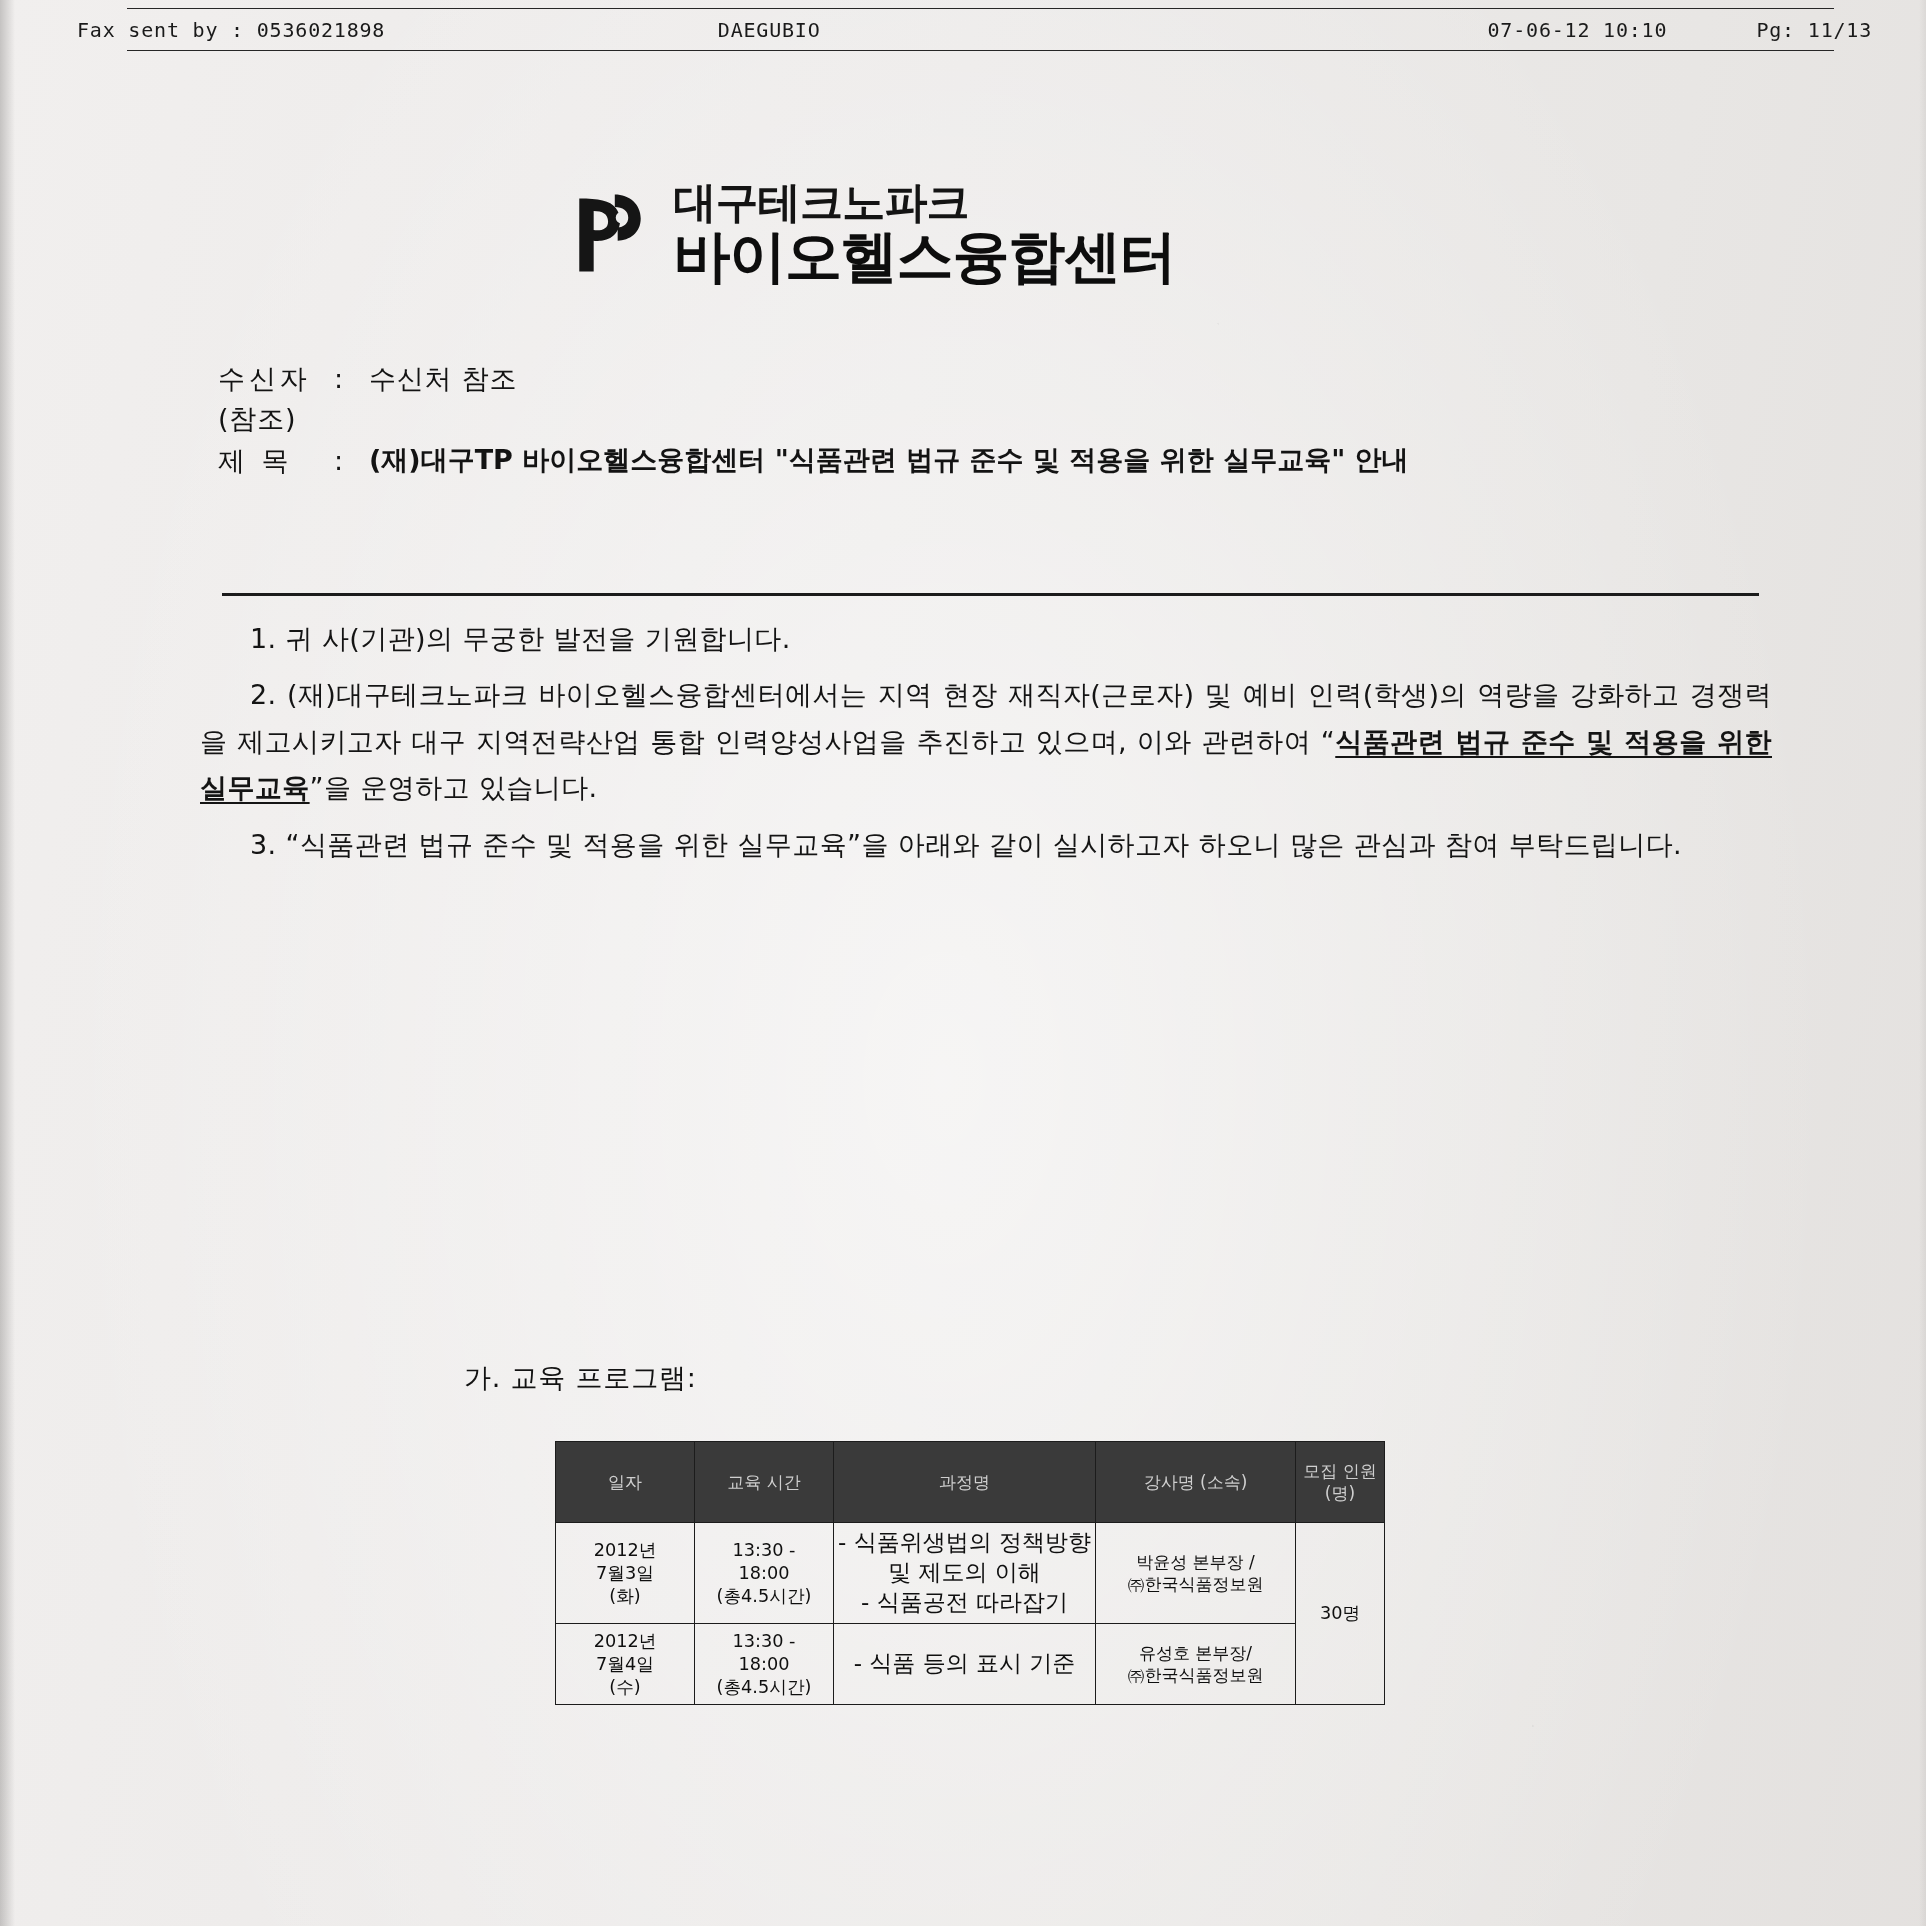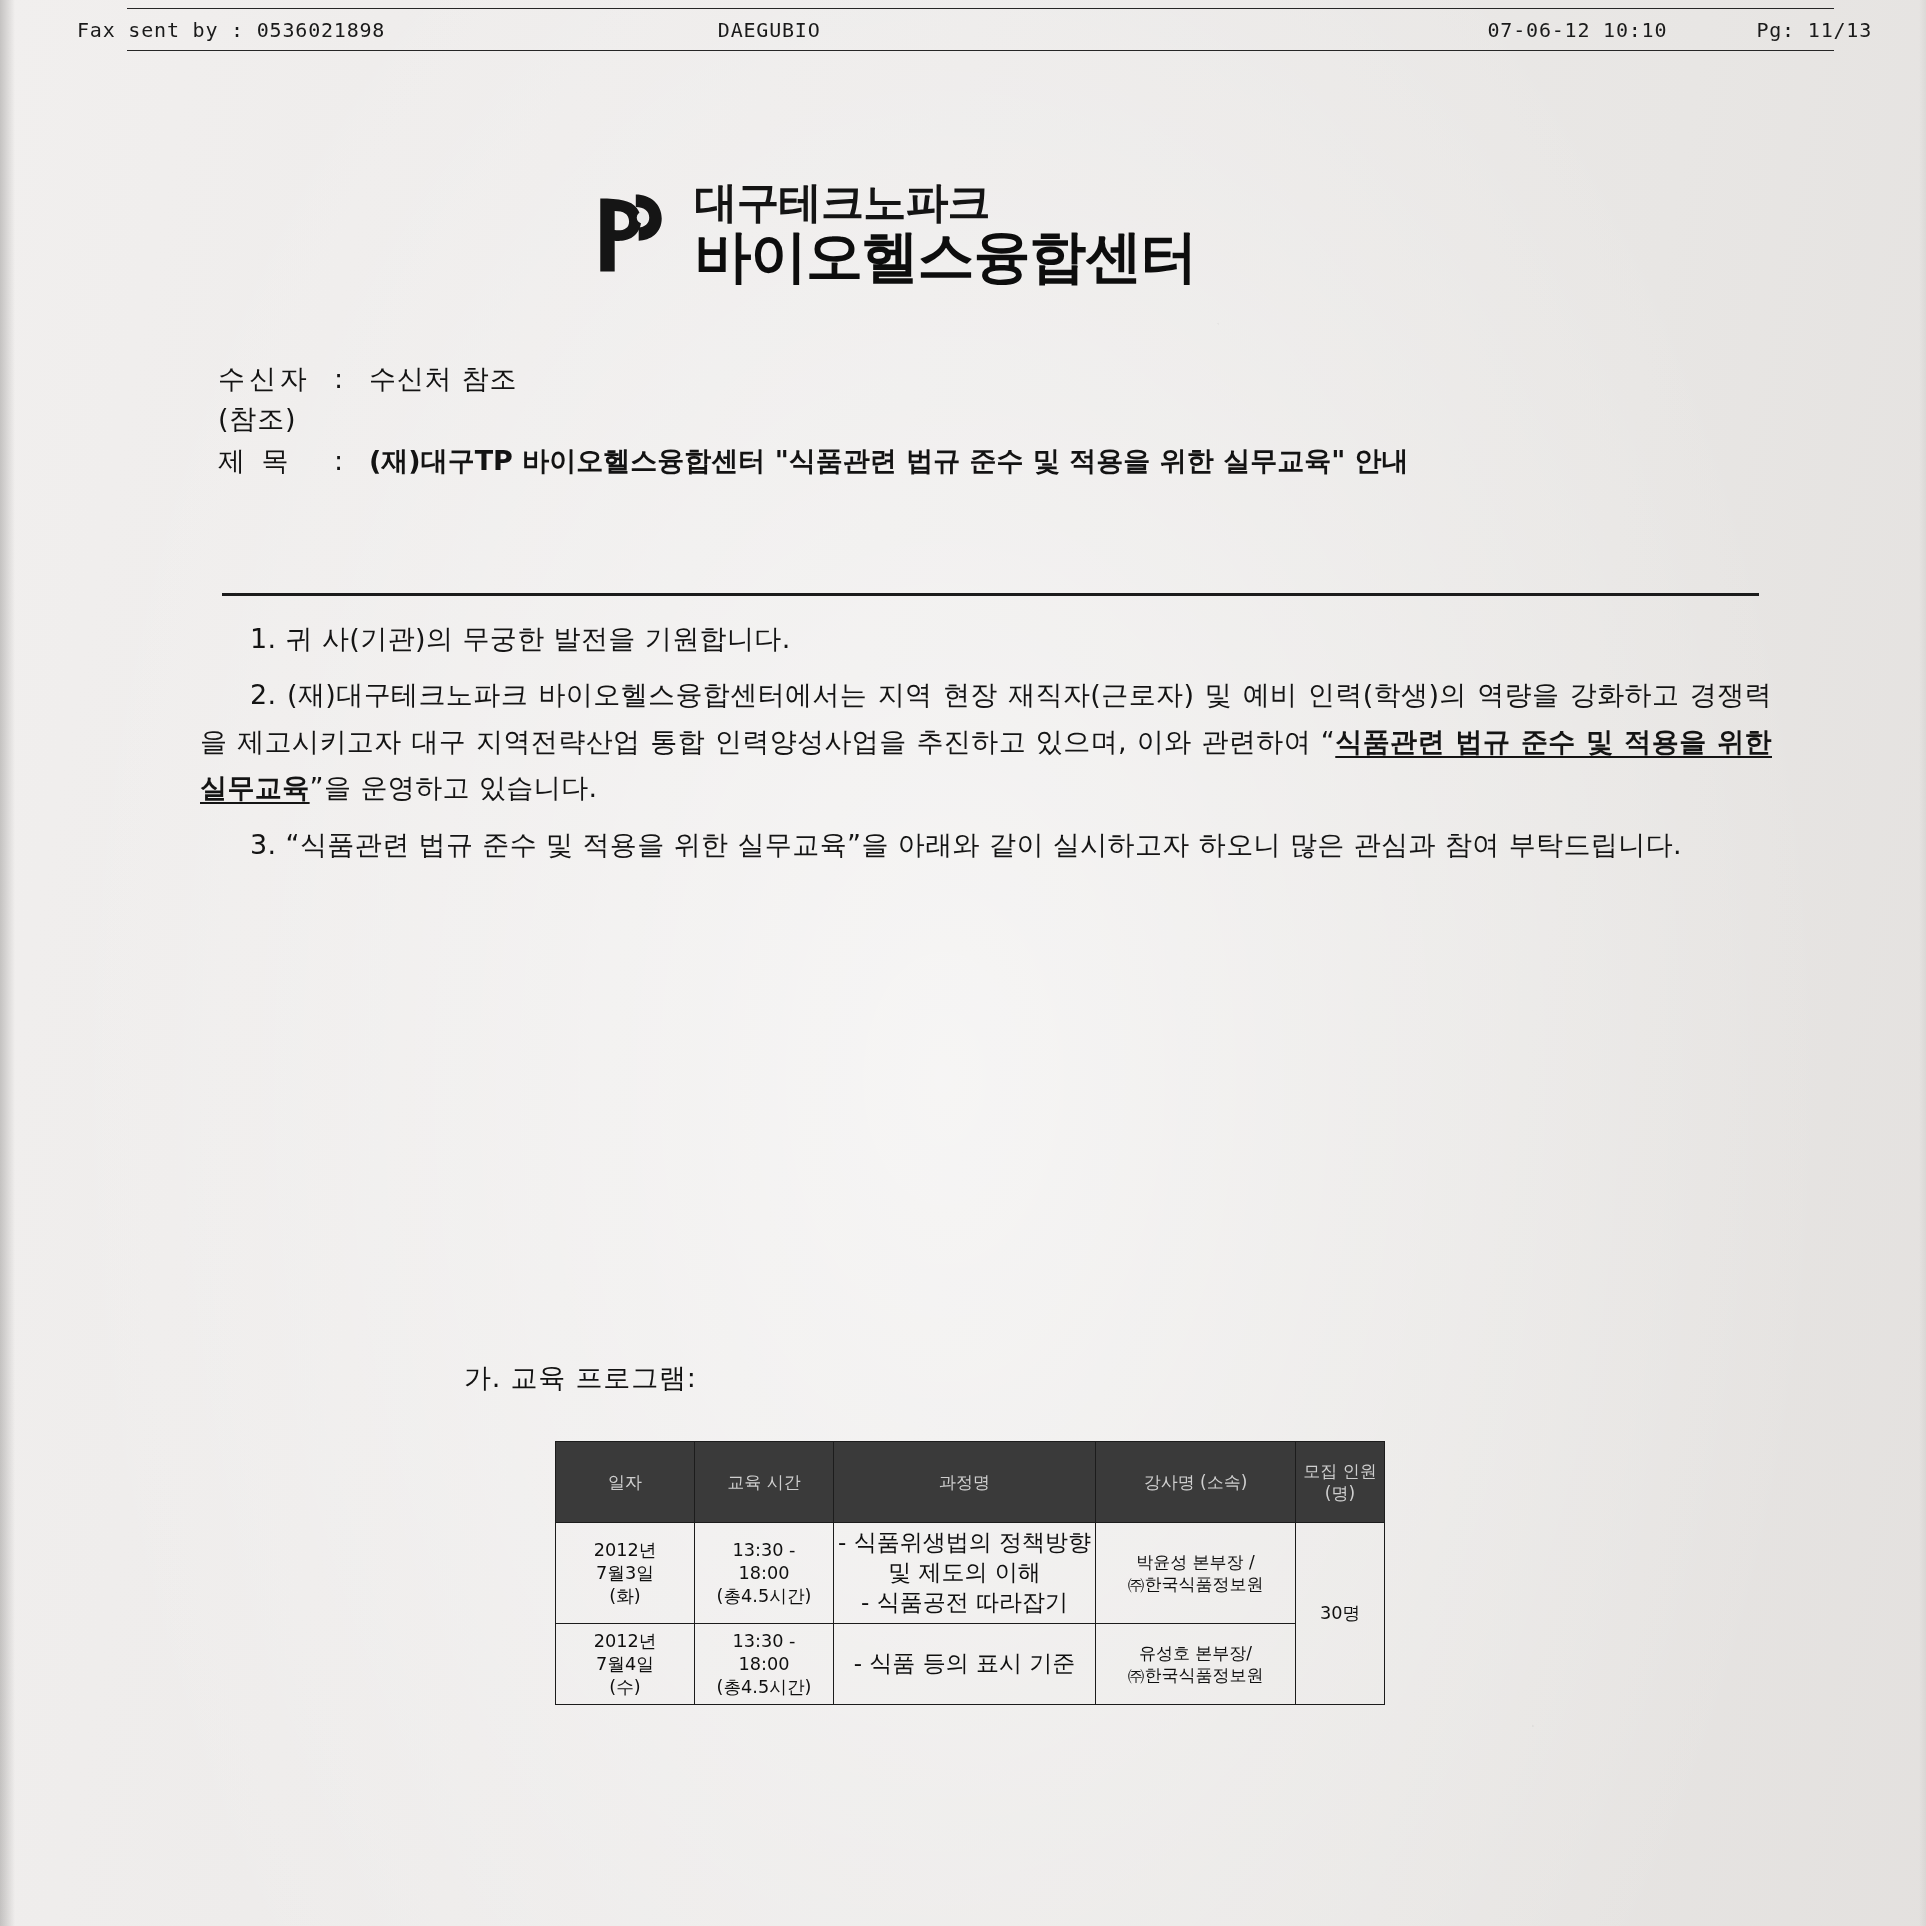--- a/index.html
+++ b/index.html
@@ -65,21 +65,21 @@
     height: 1.2px;
     background: #262626;
   }
   .fax-rule.top { top: 7.7px; }
   .fax-rule.bot { top: 50px; }
 
   
   .logo-block {
     position: absolute;
     top: 181px;
-    left: 583px;
+    left: 562px;
     display: flex;
     align-items: center;
     gap: 15.4px;
   }
   .logo-mark {
     width: 96px;
     height: 96px;
     position: relative;
   }
   .logo-text {
@@ -107,21 +107,21 @@
     position: absolute;
     top: 360px;
     left: 218px;
     width: 1533px;
     font-size: 27px;
     line-height: 1.42;
     color: #131313;
   }
   .meta-row {
     display: flex;
-    align-items: center;
+    align-items: flex-start;
     margin-bottom: 1.5px;
   }
   .meta-label {
     width: 116px;
     letter-spacing: 3.9px;
     flex: 0 0 auto;
   }
   .meta-colon {
     width: 35px;
     flex: 0 0 auto;

